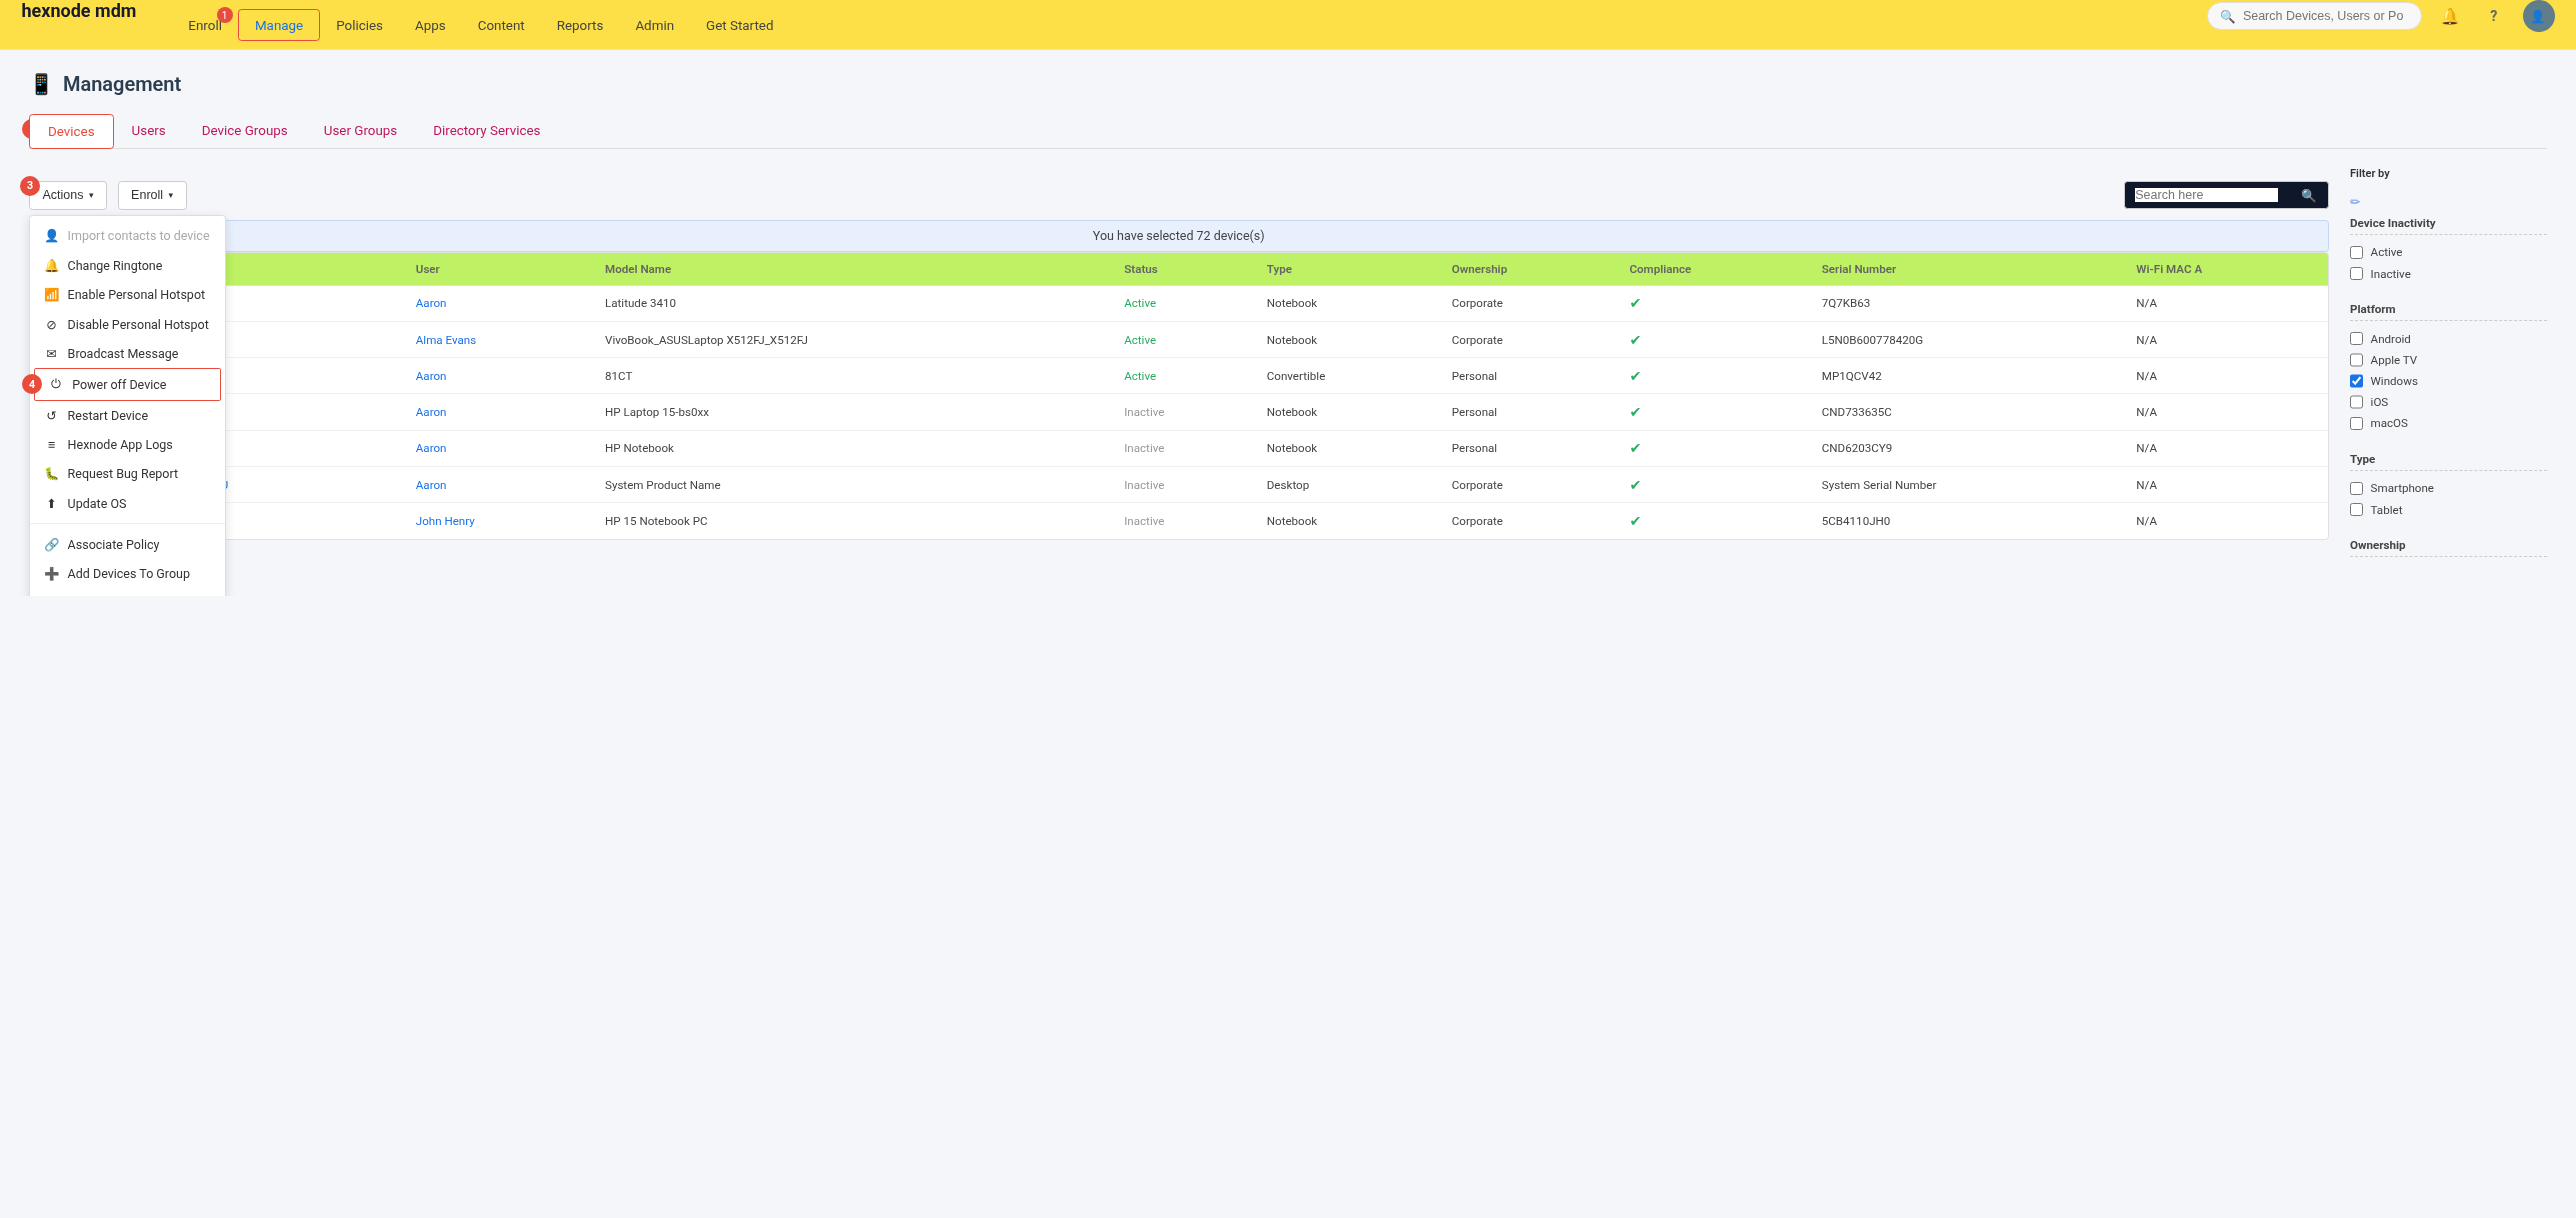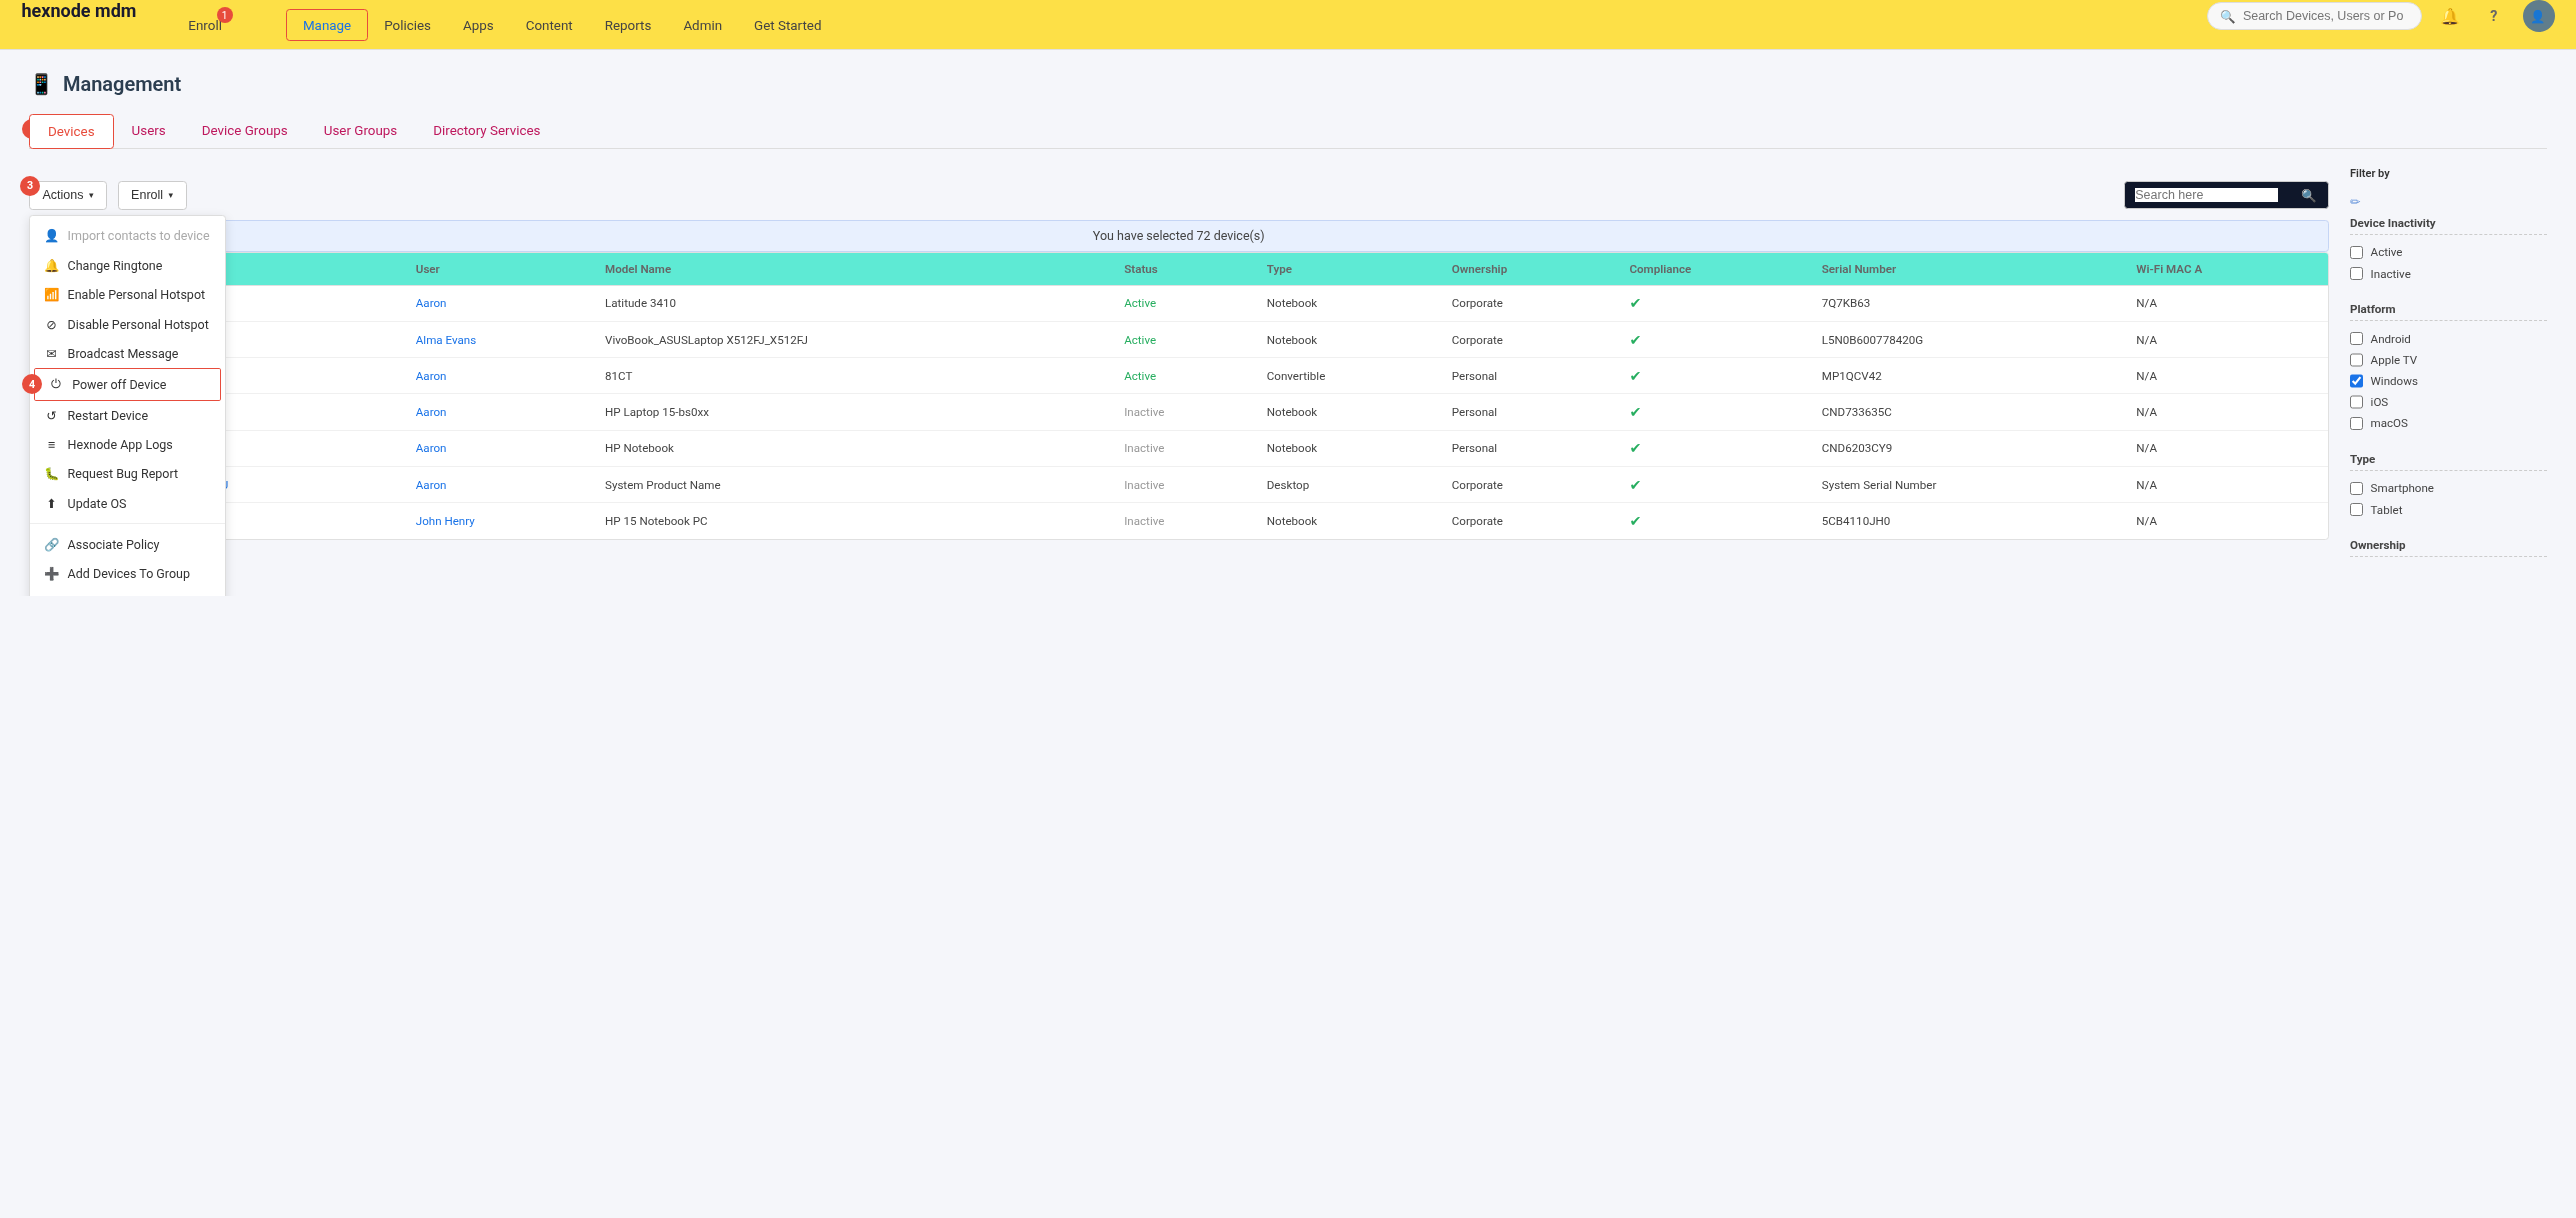--- a/index.html
+++ b/index.html
@@ -44,21 +44,21 @@
     
     .search-right { margin-left: auto; display: flex; align-items: flex-start; gap: 23px; border: 0.9px solid #ccc; border-radius: 3.6px; padding: 5.4px 10.7px; background: #0f172a; }
     .search-right input { border: none; outline: none; font-size: 12.5px; color: #666; width: 143px; }
 
     
     .selection-bar { background: #e8f0fe; border: 0.9px solid #c5d5f5; border-radius: 3.6px; padding: 7.2px; text-align: center; font-size: 12.5px; color: #444; margin-bottom: 0; }
 
     
     .table-wrap { background: #fff; border: 0.9px solid #e0e0e0; border-radius: 3.6px; overflow: hidden; }
     table { width: 100%; border-collapse: collapse; }
-    thead tr { background: #5eead4; border-bottom: 0.9px solid #e0e0e0; }
+    thead tr { background: #bef264; border-bottom: 0.9px solid #e0e0e0; }
     th { padding: 9px 10.7px; text-align: left; font-size: 11.6px; font-weight: 600; color: #666; white-space: nowrap; }
     td { padding: 9px 10.7px; font-size: 11.6px; color: #444; border-bottom: 0.9px solid #f0f0f0; }
     tr:last-child td { border-bottom: none; }
     td.device-link { color: #1a73e8; cursor: pointer; }
     td.user-link { color: #1a73e8; cursor: pointer; }
     .status-active { color: #27ae60; }
     .status-inactive { color: #999; }
     .check-green { color: #27ae60; font-size: 14.3px; }
     .cb { width: 14.3px; height: 14.3px; accent-color: #1a73e8; }
 
@@ -81,21 +81,21 @@
 <body>
 
 <nav class="top-nav">
   <div class="logo">hexnode mdm</div>
 
   <div class="nav-items">
     <div class="nav-item" style="position:relative;">
       <span>Enroll</span>
       <span class="nav-badge">1</span>
     </div>
-    <div class="nav-item active-box" style="border:1.8px solid #e74c3c; border-radius:3.6px; height:32px; color:#1a73e8;margin-left:48px;">
+    <div class="nav-item active-box" style="border:1.8px solid #e74c3c; border-radius:3.6px; height:32px; color:#1a73e8;">
       <span>Manage</span>
     </div>
     <div class="nav-item">
       <span>Policies</span>
     </div>
     <div class="nav-item">
       <span>Apps</span>
     </div>
     <div class="nav-item">
       <span>Content</span>

